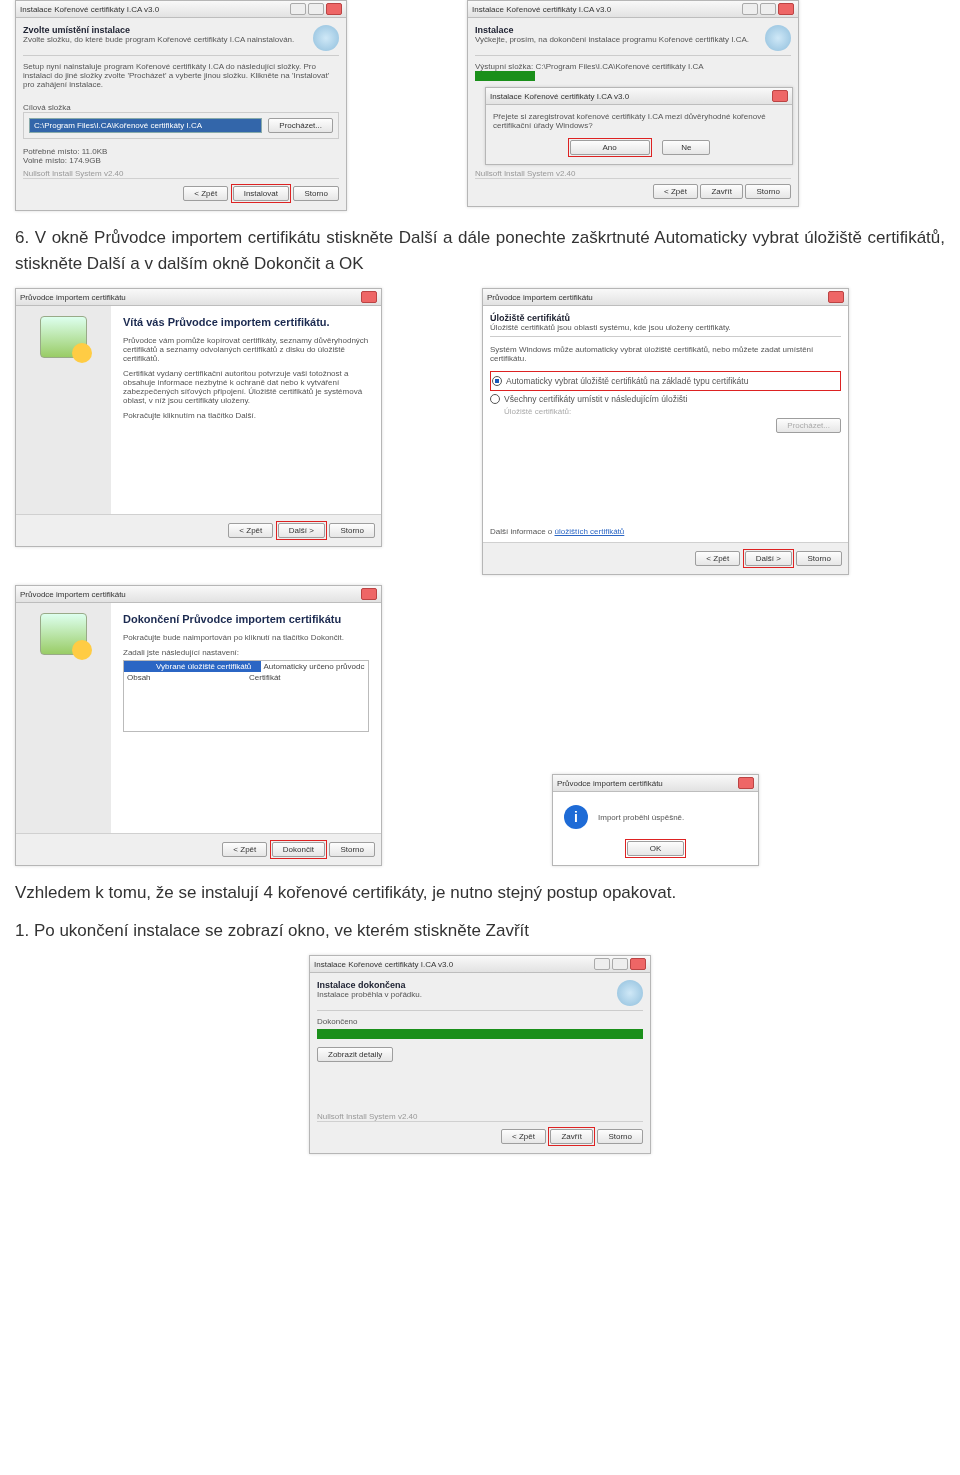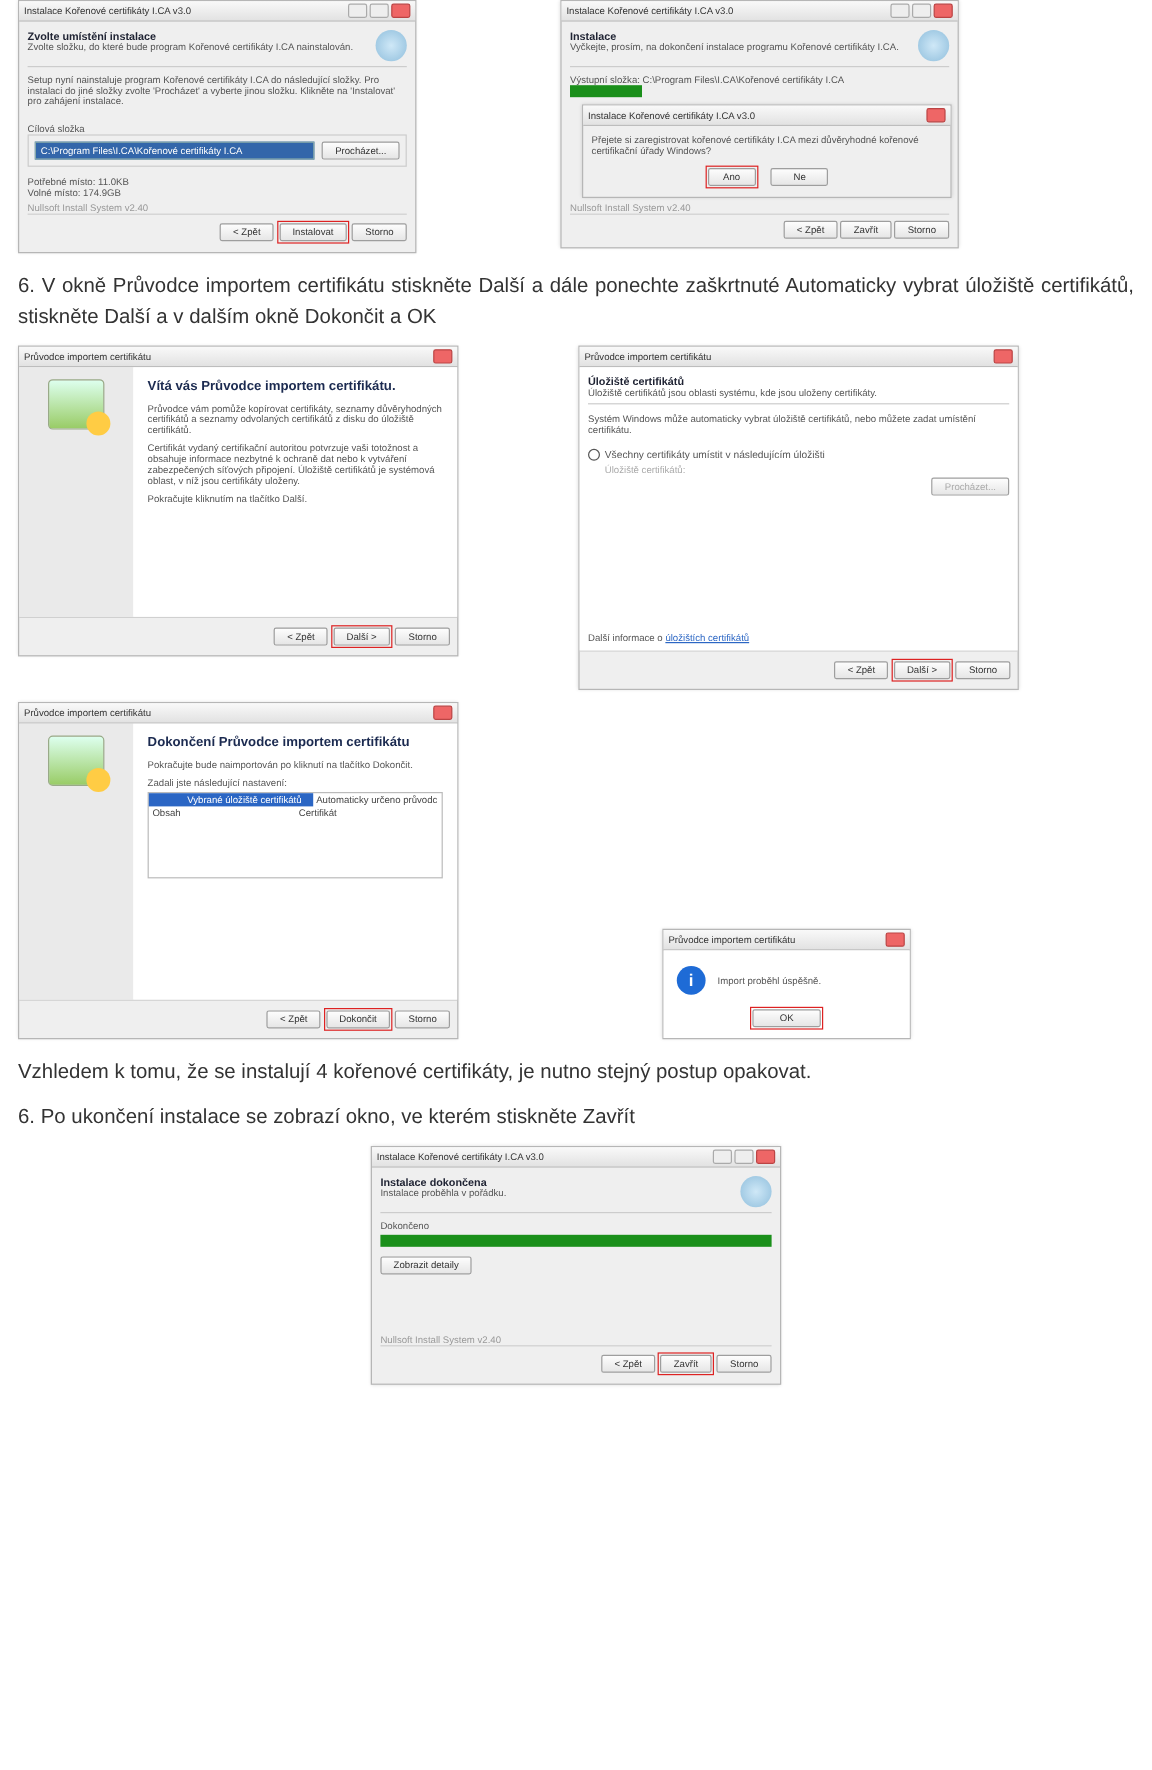--- a/index.html
+++ b/index.html
@@ -119,21 +119,21 @@
           <div class="win" style="margin:6px -2px 4px 10px;">
             <div class="win-title">
               <span class="t">Instalace Kořenové certifikáty I.CA v3.0</span>
               <span class="wbtns">
                   <span class="wbtn close"></span>
                 </span>
             </div>
             <div class="win-body">
               <div class="sub">Přejete si zaregistrovat kořenové certifikáty I.CA mezi důvěryhodné kořenové certifikační úřady Windows?</div>
               <div style="text-align:center;margin-top:8px;">
-                <span class="red-box"><span class="btn" style="padding:2px 12px;">Ano</span></span>
+                <span class="red-box"><span class="btn" style="padding:2px 32px;">Ano</span></span>
                 <span class="btn" style="padding:2px 18px;margin-left:8px;">Ne</span>
               </div>
             </div>
           </div>
 
           <div class="small-grey">Nullsoft Install System v2.40</div>
           <div class="footer-btns">
             <span class="btn">&lt; Zpět</span>
             <span class="btn">Zavřít</span>
             <span class="btn">Storno</span>
@@ -180,20 +180,23 @@
           <span class="t">Průvodce importem certifikátu</span>
           <span class="wbtns">
               <span class="wbtn close"></span>
             </span>
         </div>
         <div class="win-body" style="background:#fff;height:222px;position:relative;">
           <div class="header-line">Úložiště certifikátů</div>
           <div class="sub">Úložiště certifikátů jsou oblasti systému, kde jsou uloženy certifikáty.</div>
           <div class="ruler"></div>
           <div class="sub" style="margin:8px 0;">Systém Windows může automaticky vybrat úložiště certifikátů, nebo můžete zadat umístění certifikátu.</div>
+          <div class="red-box" style="display:block;">
+            <div class="radio-line checked">Automaticky vybrat úložiště certifikátů na základě typu certifikátu</div>
+          </div>
           <div class="radio-line">Všechny certifikáty umístit v následujícím úložišti</div>
           <div class="sub" style="color:#aaa;padding-left:14px;">Úložiště certifikátů:</div>
           <div style="text-align:right;margin-top:2px;">
             <span class="btn" style="color:#aaa;">Procházet...</span>
           </div>
           <div style="position:absolute;bottom:6px;left:7px;" class="sub">
             <span>Další informace o</span>
             <a class="link">úložištích certifikátů</a>
           </div>
         </div>
@@ -258,21 +261,21 @@
           </div>
           <div style="text-align:center;">
             <span class="red-box"><span class="btn" style="padding:2px 22px;">OK</span></span>
           </div>
         </div>
       </div>
     </div>
   </div>
 
   <p class="body-text">Vzhledem k tomu, že se instalují 4 kořenové certifikáty, je nutno stejný postup opakovat.</p>
-  <p class="body-text" style="margin-top:4px;">6. Po ukončení instalace se zobrazí okno, ve kterém stiskněte Zavřít</p>
+  <p class="body-text" style="margin-top:4px;">1. Po ukončení instalace se zobrazí okno, ve kterém stiskněte Zavřít</p>
 
   <div class="center" style="margin-top:6px;">
     <div class="win" style="width:340px;">
       <div class="win-title">
         <span class="t">Instalace Kořenové certifikáty I.CA v3.0</span>
         <span class="wbtns">
           <span class="wbtn"></span>
           <span class="wbtn"></span>
           <span class="wbtn close"></span>
         </span>

